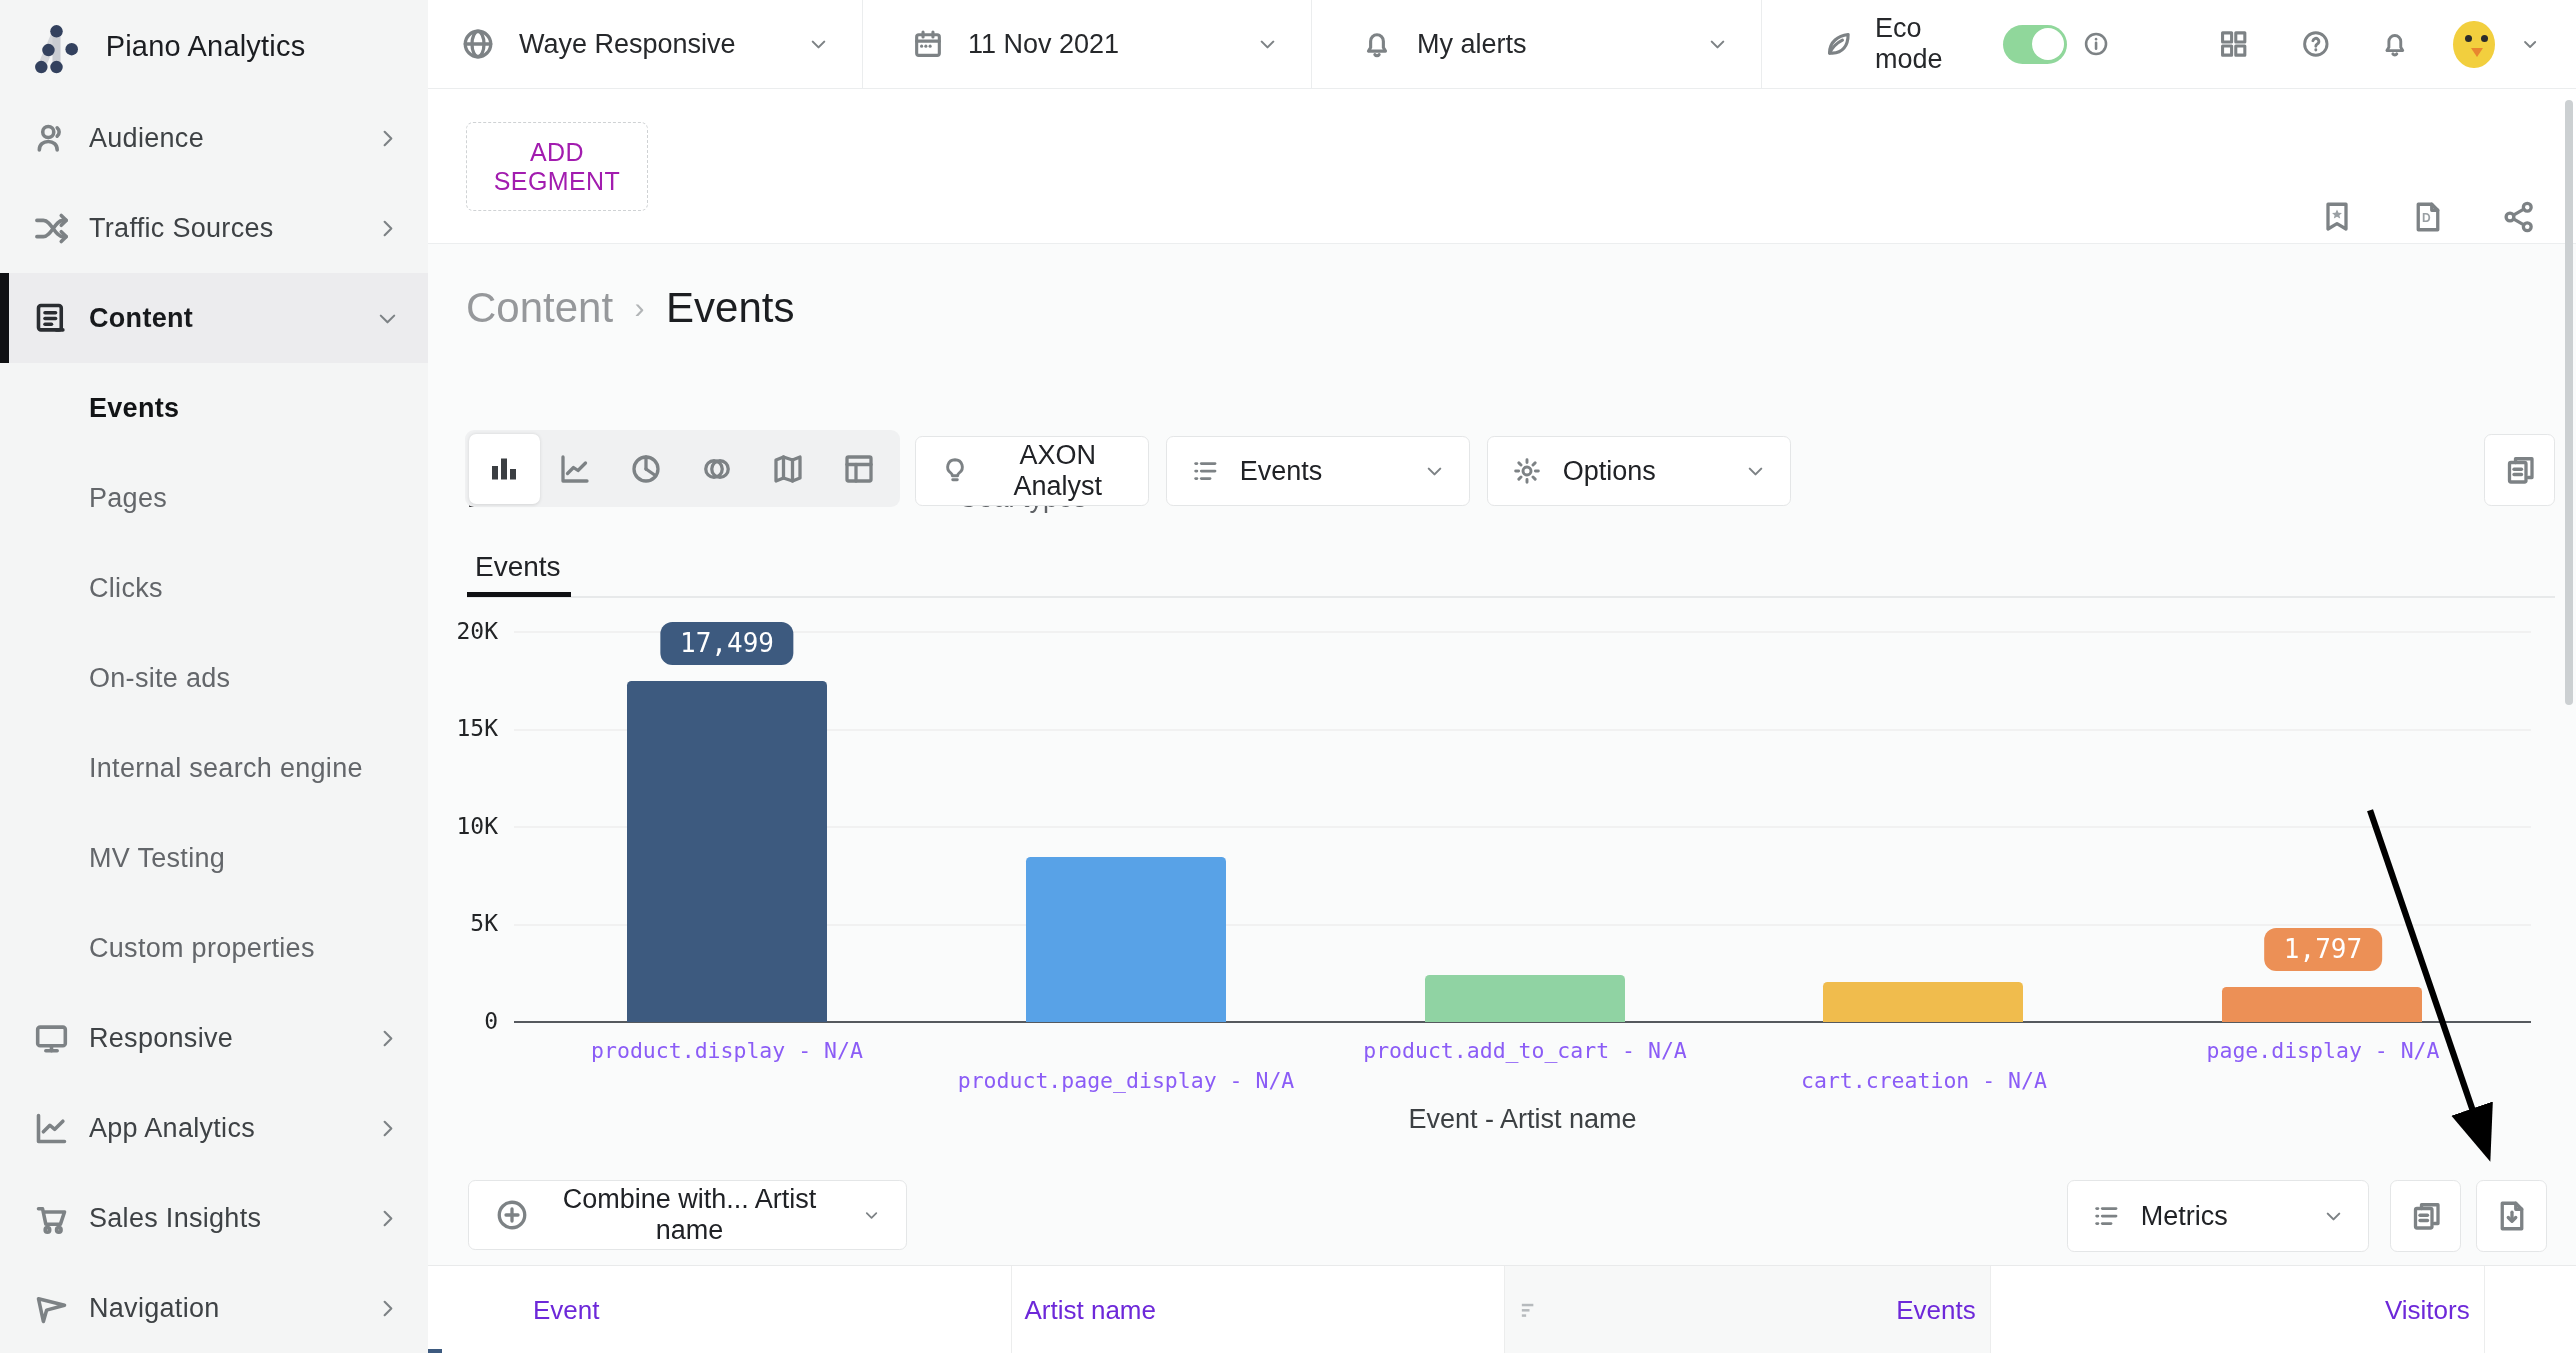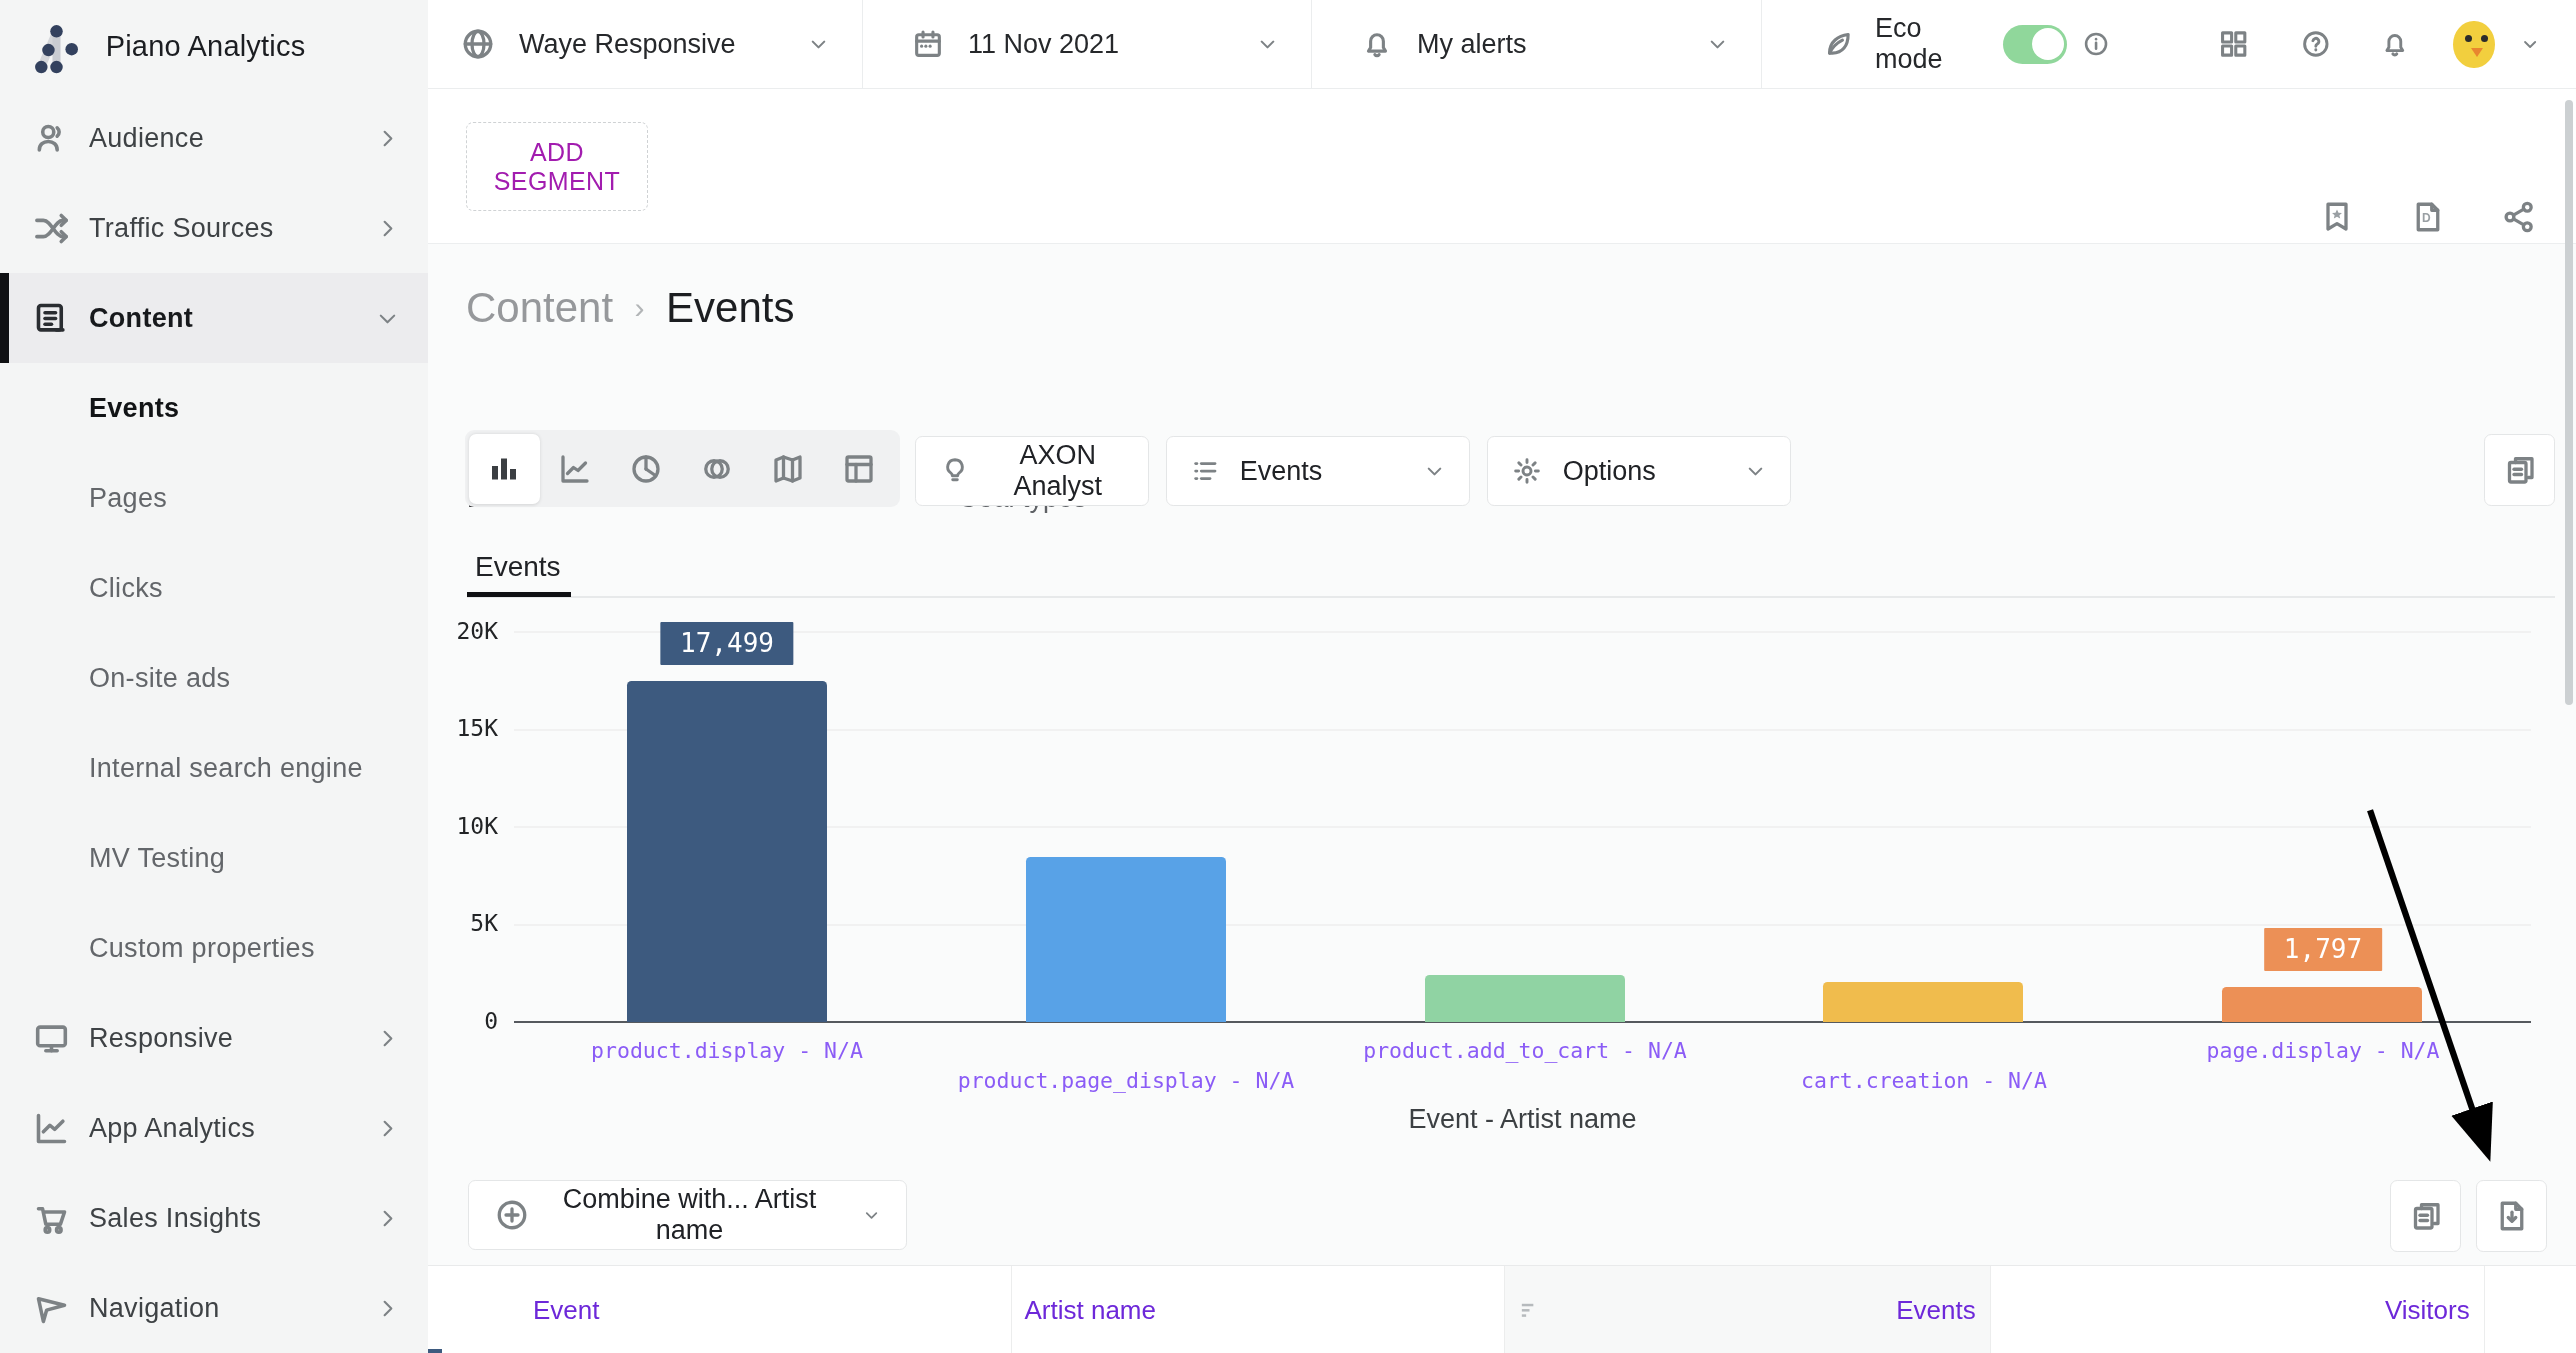--- a/index.html
+++ b/index.html
@@ -60,21 +60,21 @@
   .btn .bicon { flex:0 0 auto; display:flex; align-items:center; justify-content:center; }
   .btn .bchev { margin-left:auto; }
 
   
   .chart-title { position:absolute; left:475px; top:551px; font-size:28px; color:#202226; }
   .chart-plot { position:absolute; left:514px; top:617px; width:2017px; height:405px; }
   .gridline { position:absolute; left:0; width:100%; height:1.8px; background:#f1f1f1; }
   .gridline.axis { background:#55595e; }
   .ytick { position:absolute; left:-82px; width:66px; text-align:right; font-family:"DejaVu Sans Mono", monospace; font-size:23px; color:#222426; }
   .bar { position:absolute; bottom:0; width:200px; border-radius:4.5px 4.5px 0 0; }
-  .badge { position:absolute; height:43px; line-height:43px; padding:0 19.7px; border-radius:1px; color:#fff; font-family:"DejaVu Sans Mono", monospace; font-size:26px; transform:translateX(-50%); }
+  .badge { position:absolute; height:43px; line-height:43px; padding:0 19.7px; border-radius:12px; color:#fff; font-family:"DejaVu Sans Mono", monospace; font-size:26px; transform:translateX(-50%); }
   .xlabel { position:absolute; width:555px; text-align:center; font-family:"DejaVu Sans Mono", monospace; font-size:21.5px; color:#8b5cf6; transform:translateX(-50%); white-space:nowrap; }
   .axis-title { position:absolute; width:100%; text-align:center; font-size:27px; color:#3c4043; }
 
   
   .sq-btn { position:absolute; width:71px; background:#fff; border:1.8px solid #e4e6e7; border-radius:7.2px; display:flex; align-items:center; justify-content:center; cursor:pointer; }
 
   
   .thead { position:absolute; left:428px; top:1265px; width:2148px; height:89px; background:#fff; border-top:1.8px solid #e9eaeb; display:flex; font-size:26px; color:#6d28d9; }
   .th { position:relative; display:flex; align-items:center; border-right:1.8px solid #eceded; }
   .th.right { justify-content:flex-end; }
@@ -467,20 +467,36 @@
           <line x1="12" y1="8" x2="12" y2="16"></line>
           <line x1="8" y1="12" x2="16" y2="12"></line>
         </svg>
     </span>
     <span style="margin-left:23px;">Combine with... Artist name</span>
     <svg class="stroke chev bchev" style="margin-left:36px;" viewBox="0 0 24 24">
         <polyline points="6 9 12 15 18 9"></polyline>
       </svg>
   </button>
 
+  <button class="btn" style="left:2067px; top:1180px; width:302px; height:72px; padding:0 23px;">
+    <span class="bicon">
+      <svg class="stroke" width="30" height="30" viewBox="0 0 24 24">
+          <line x1="9" y1="6" x2="20" y2="6"></line>
+          <line x1="9" y1="12" x2="20" y2="12"></line>
+          <line x1="9" y1="18" x2="16" y2="18"></line>
+          <line x1="4.5" y1="6" x2="5.5" y2="6"></line>
+          <line x1="4.5" y1="12" x2="5.5" y2="12"></line>
+          <line x1="4.5" y1="18" x2="5.5" y2="18"></line>
+        </svg>
+    </span>
+    <span style="margin-left:19.7px;">Metrics</span>
+    <svg class="stroke chev bchev" viewBox="0 0 24 24">
+        <polyline points="6 9 12 15 18 9"></polyline>
+      </svg>
+  </button>
 
   <button class="sq-btn" style="left:2390px; top:1180px; height:72px;">
     <svg class="stroke" width="36" height="36" viewBox="0 0 24 24">
         <rect x="5" y="7" width="11" height="13" rx="1"></rect>
         <path d="M9 7V4.5h11V17h-2.5"></path>
         <line x1="8" y1="11.5" x2="13" y2="11.5"></line>
         <line x1="8" y1="15" x2="13" y2="15"></line>
       </svg>
   </button>
   <button class="sq-btn" style="left:2476px; top:1180px; height:72px;">

